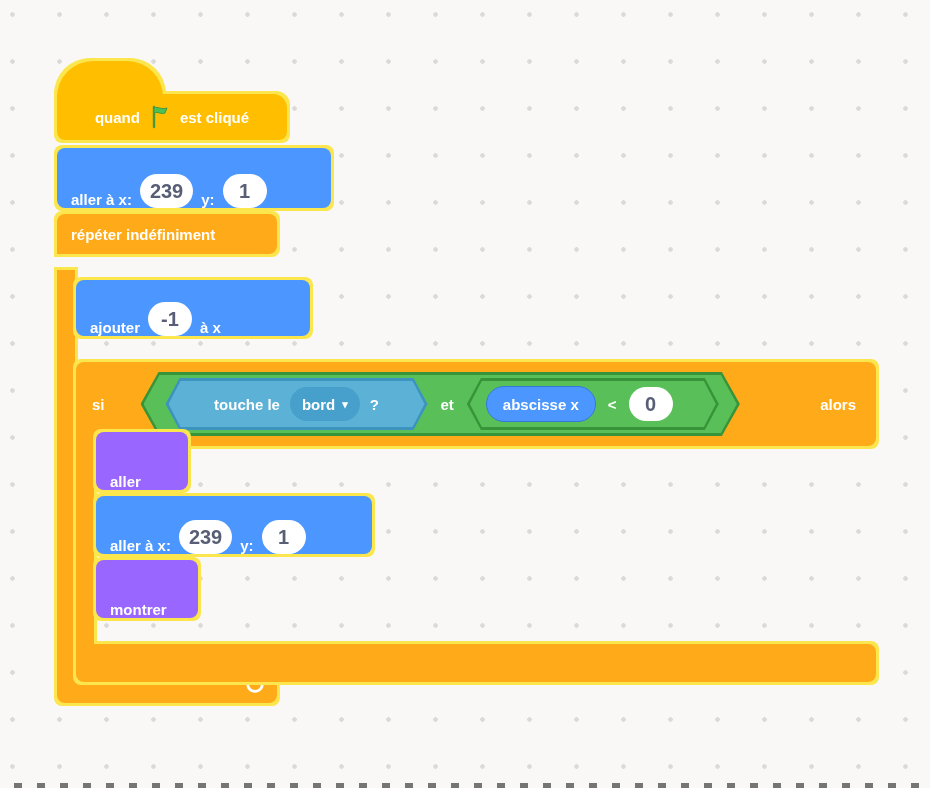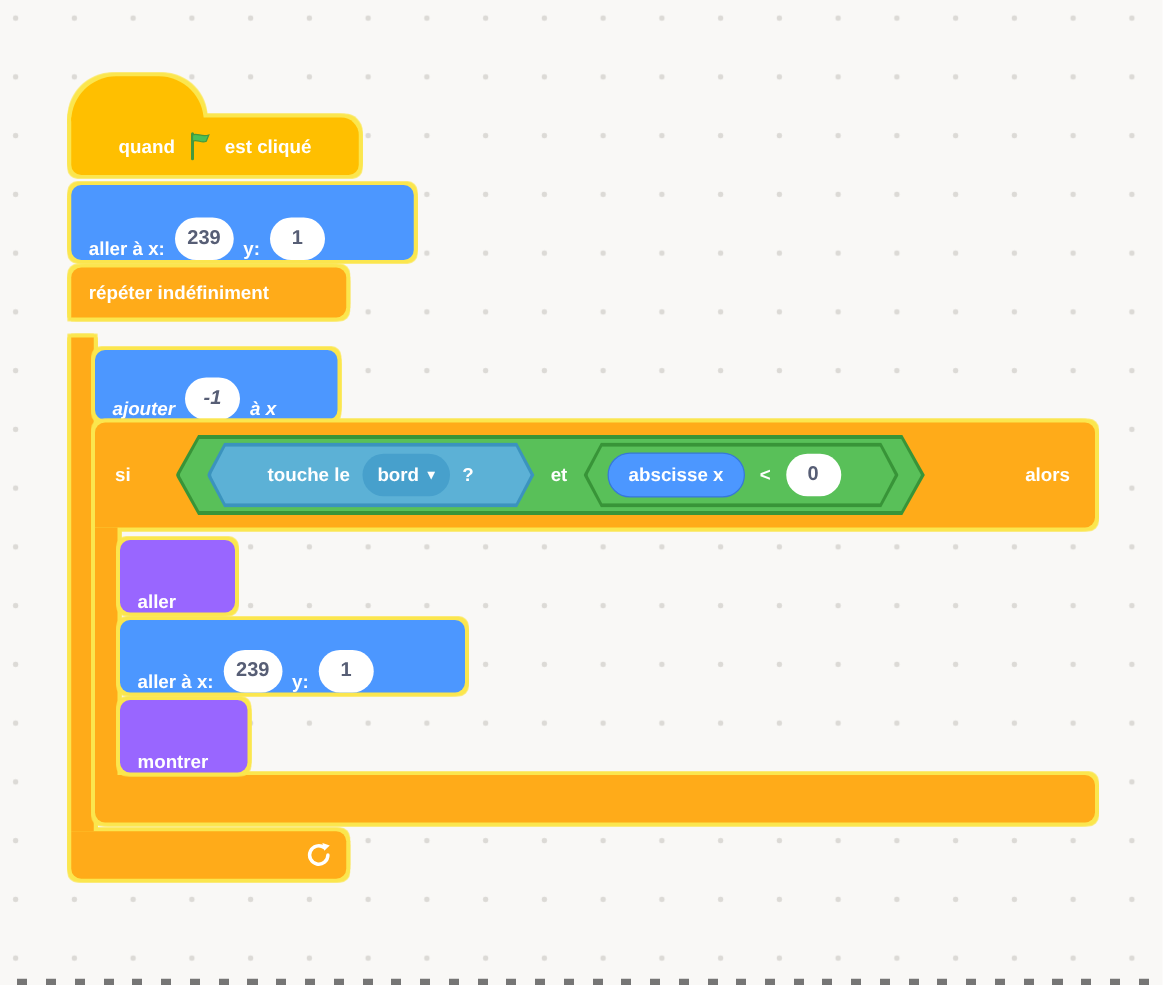--- a/index.html
+++ b/index.html
@@ -49,50 +49,50 @@
     width:106px; height:36px; background:var(--events);
     border-radius:53px 53px 0 0;
   }
 
   
   .stack { display:flex; align-items:flex-end; gap:8px; padding:0 14px; border-radius:8px; }
   .motion { background:var(--motion); }
   .looks  { background:var(--looks); }
 
   .goto1   { left:57px;  top:148px; width:274px; height:60px; }
-  .changex { left:76px;  top:280px; width:194px; height:56px;font-style:italic; }
+  .changex { left:76px;  top:280px; width:234px; height:56px; }
   .hideblk { left:96px;  top:432px; width:92px;  height:58px; }
   .goto2   { left:96px;  top:496px; width:276px; height:58px; }
   .showblk { left:96px;  top:560px; width:102px; height:58px; }
 
   
   .cwrap { background:transparent; }
   .c-head, .c-spine, .c-foot { position:absolute; background:var(--control); }
   .c-head { left:0; top:0; border-radius:8px 8px 8px 0; display:flex; align-items:center; padding:0 14px; }
   .c-spine { left:0; width:18px; }
   .c-foot { left:0; bottom:0; border-radius:0 8px 8px 8px; }
 
   .repeatblk { left:57px; top:214px; width:220px; height:489px; }
   .repeatblk .c-head { width:220px; height:40px; }
   .repeatblk .c-spine { top:56px; height:395px; }
   .repeatblk .c-foot { width:220px; height:38px; }
 
-  .ifblk { left:76px; top:338px; width:800px; height:320px; }
+  .ifblk { left:76px; top:362px; width:800px; height:320px; }
   .ifblk .c-head { width:800px; height:84px; padding:0 16px; }
   .ifblk .c-spine { top:84px; height:198px; }
   .ifblk .c-foot { width:800px; height:38px; }
 
   .loop-icon { position:absolute; right:11px; top:8px; }
 
   
   .oval {
     background:#fff; color:var(--input-text);
     border-radius:17px; height:34px; min-width:44px; padding:0 10px;
     display:inline-flex; align-items:center; justify-content:center;
-    font-weight:bold; font-size:16px;
+    font-weight:bold; font-size:20px;
   }
   .dropdown {
     background:#47A0CC; color:#fff; border-radius:17px; height:34px;
     padding:0 12px; display:inline-flex; align-items:center; gap:7px;
     font-weight:bold; cursor:pointer;
   }
   .caret { font-size:11px; line-height:1; }
   .reporter {
     background:var(--motion); border:1px solid #3677D9; color:#fff;
     border-radius:18px; height:36px; padding:0 16px;

